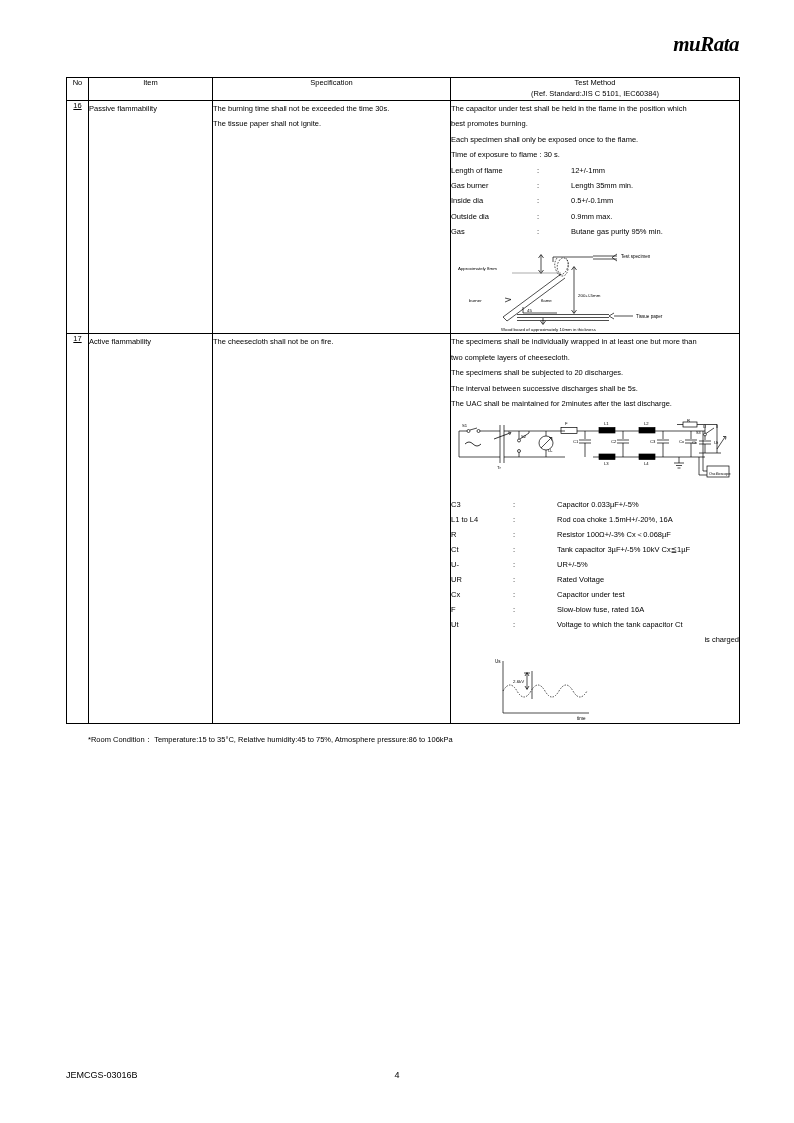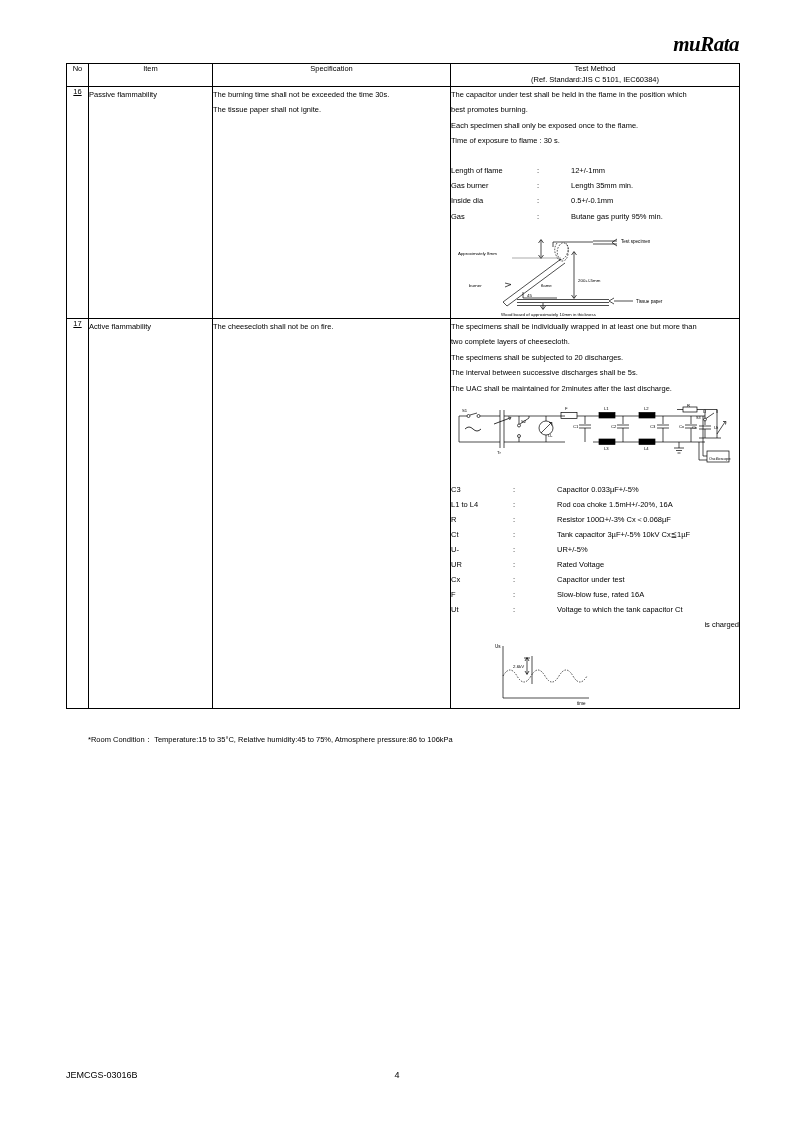--- a/index.html
+++ b/index.html
@@ -32,21 +32,21 @@
     font-size: 21px;
     font-weight: bold;
     font-style: italic;
     letter-spacing: -0.5px;
   }
 
   
   .tbl {
     position: absolute;
     left: 66px;
-    top: 63px;
+    top: 77px;
     width: 673px;
     border-collapse: collapse;
     table-layout: fixed;
   }
   .tbl td, .tbl th {
     border: 1px solid #000000;
     vertical-align: top;
     padding: 0;
     font-weight: normal;
   }
@@ -80,21 +80,21 @@
   .cell-test {
     font-size: 7.5px;
     padding: 5px 4px 6px 5px;
     line-height: 2.05;
     position: relative;
   }
   .cell-test p { margin: 0; }
 
   
   .paramlist {
-    margin-top: 14px;
+    margin-top: 0;
     width: 100%;
     border-collapse: collapse;
   }
   .paramlist td {
     border: none;
     font-size: 7.5px;
     line-height: 2.05;
     padding: 0;
     vertical-align: top;
   }
@@ -227,20 +227,25 @@
               <td class="p-name">Gas burner</td>
               <td class="p-colon">:</td>
               <td class="p-val">Length 35mm min.</td>
             </tr>
             <tr>
               <td class="p-name">Inside dia</td>
               <td class="p-colon">:</td>
               <td class="p-val">0.5+/-0.1mm</td>
             </tr>
             <tr>
+              <td class="p-name">Outside dia</td>
+              <td class="p-colon">:</td>
+              <td class="p-val">0.9mm max.</td>
+            </tr>
+            <tr>
               <td class="p-name">Gas</td>
               <td class="p-colon">:</td>
               <td class="p-val">Butane gas purity 95% min.</td>
             </tr>
           </tbody>
             </table>
 
           <div class="flame-dia">
             <svg width="272" height="82" viewBox="0 0 272 82" xmlns="http://www.w3.org/2000/svg">
               <g stroke="#000" stroke-width="0.7" fill="none">

